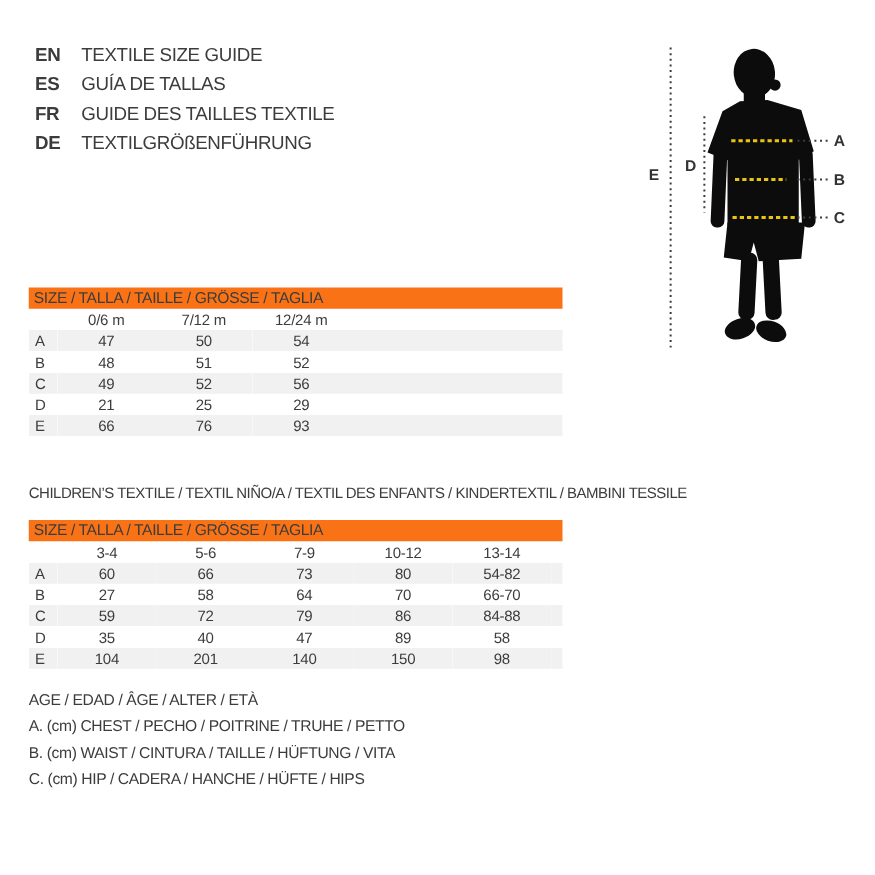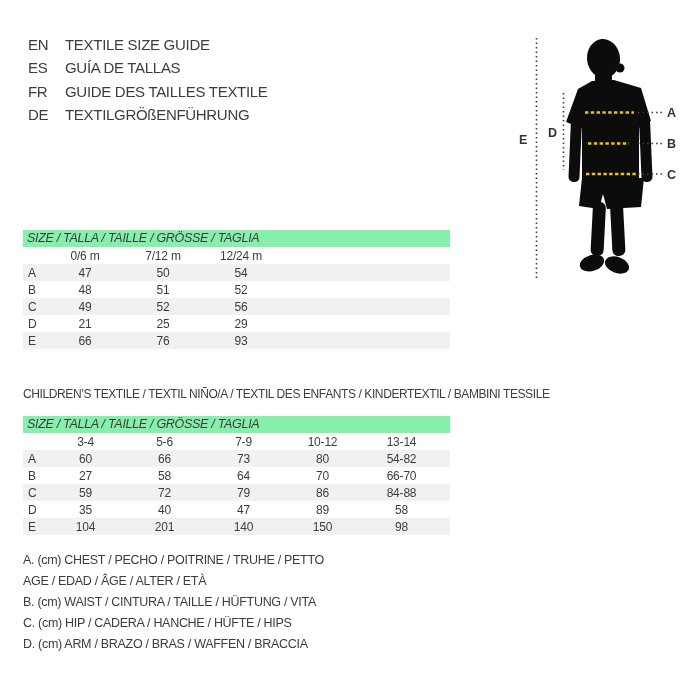--- a/index.html
+++ b/index.html
@@ -3,29 +3,29 @@
 <meta charset="utf-8">
 <style>
   html,body{margin:0;padding:0;}
   body{
     width:700px;height:700px;position:relative;background:#ffffff;
     font-family:"Liberation Sans", sans-serif;color:#3c3c3c;overflow:hidden;
   }
   
   .lang-block{position:absolute;left:28px;top:33px;}
   .lang-row{display:flex;font-size:15px;line-height:23.4px;letter-spacing:-0.3px;white-space:nowrap;}
-  .lang-code{width:37px;flex:0 0 37px;}
+  .lang-code{width:37px;flex:0 0 37px;font-weight:bold;}
   
   .figure-wrap{position:absolute;left:510px;top:30px;width:180px;height:260px;}
   
   .size-table{position:absolute;left:23px;width:427px;}
   .size-table.babies{top:230px;}
   .size-table.children{top:387px;}
   .table-title{font-size:12px;letter-spacing:-0.4px;white-space:nowrap;height:14px;margin-bottom:15px;}
-  .size-band{background:#86efac;height:17px;line-height:17px;font-size:12.5px;letter-spacing:-0.3px;padding-left:4px;white-space:nowrap;font-style:italic;}
+  .size-band{background:#f97316;height:17px;line-height:17px;font-size:12.5px;letter-spacing:-0.3px;padding-left:4px;white-space:nowrap;}
   table{border-collapse:collapse;table-layout:fixed;width:100%;}
   td{height:17px;padding:0;font-size:12px;text-align:center;letter-spacing:-0.2px;overflow:hidden;}
   td.rowlabel{text-align:left;padding-left:5px;}
   tr.stripe{background:#f1f1f1;}
   
   .legend{position:absolute;left:23px;top:550px;}
   .legend-line{font-size:12.5px;line-height:21px;letter-spacing:-0.3px;white-space:nowrap;}
 </style>
 </head>
 <body>
@@ -209,18 +209,17 @@
       <td>140</td>
       <td>150</td>
       <td>98</td>
       <td></td>
     </tr>
   </tbody>
     </table>
 </div>
 
 <div class="legend">
+  <div class="legend-line">AGE / EDAD / ÂGE / ALTER / ETÀ</div>
   <div class="legend-line">A. (cm) CHEST / PECHO / POITRINE / TRUHE / PETTO</div>
-  <div class="legend-line">AGE / EDAD / ÂGE / ALTER / ETÀ</div>
   <div class="legend-line">B. (cm) WAIST / CINTURA / TAILLE / HÜFTUNG / VITA</div>
   <div class="legend-line">C. (cm) HIP / CADERA / HANCHE / HÜFTE / HIPS</div>
-  <div class="legend-line">D. (cm) ARM / BRAZO / BRAS / WAFFEN / BRACCIA</div>
 </div>
 
 </body></html>

